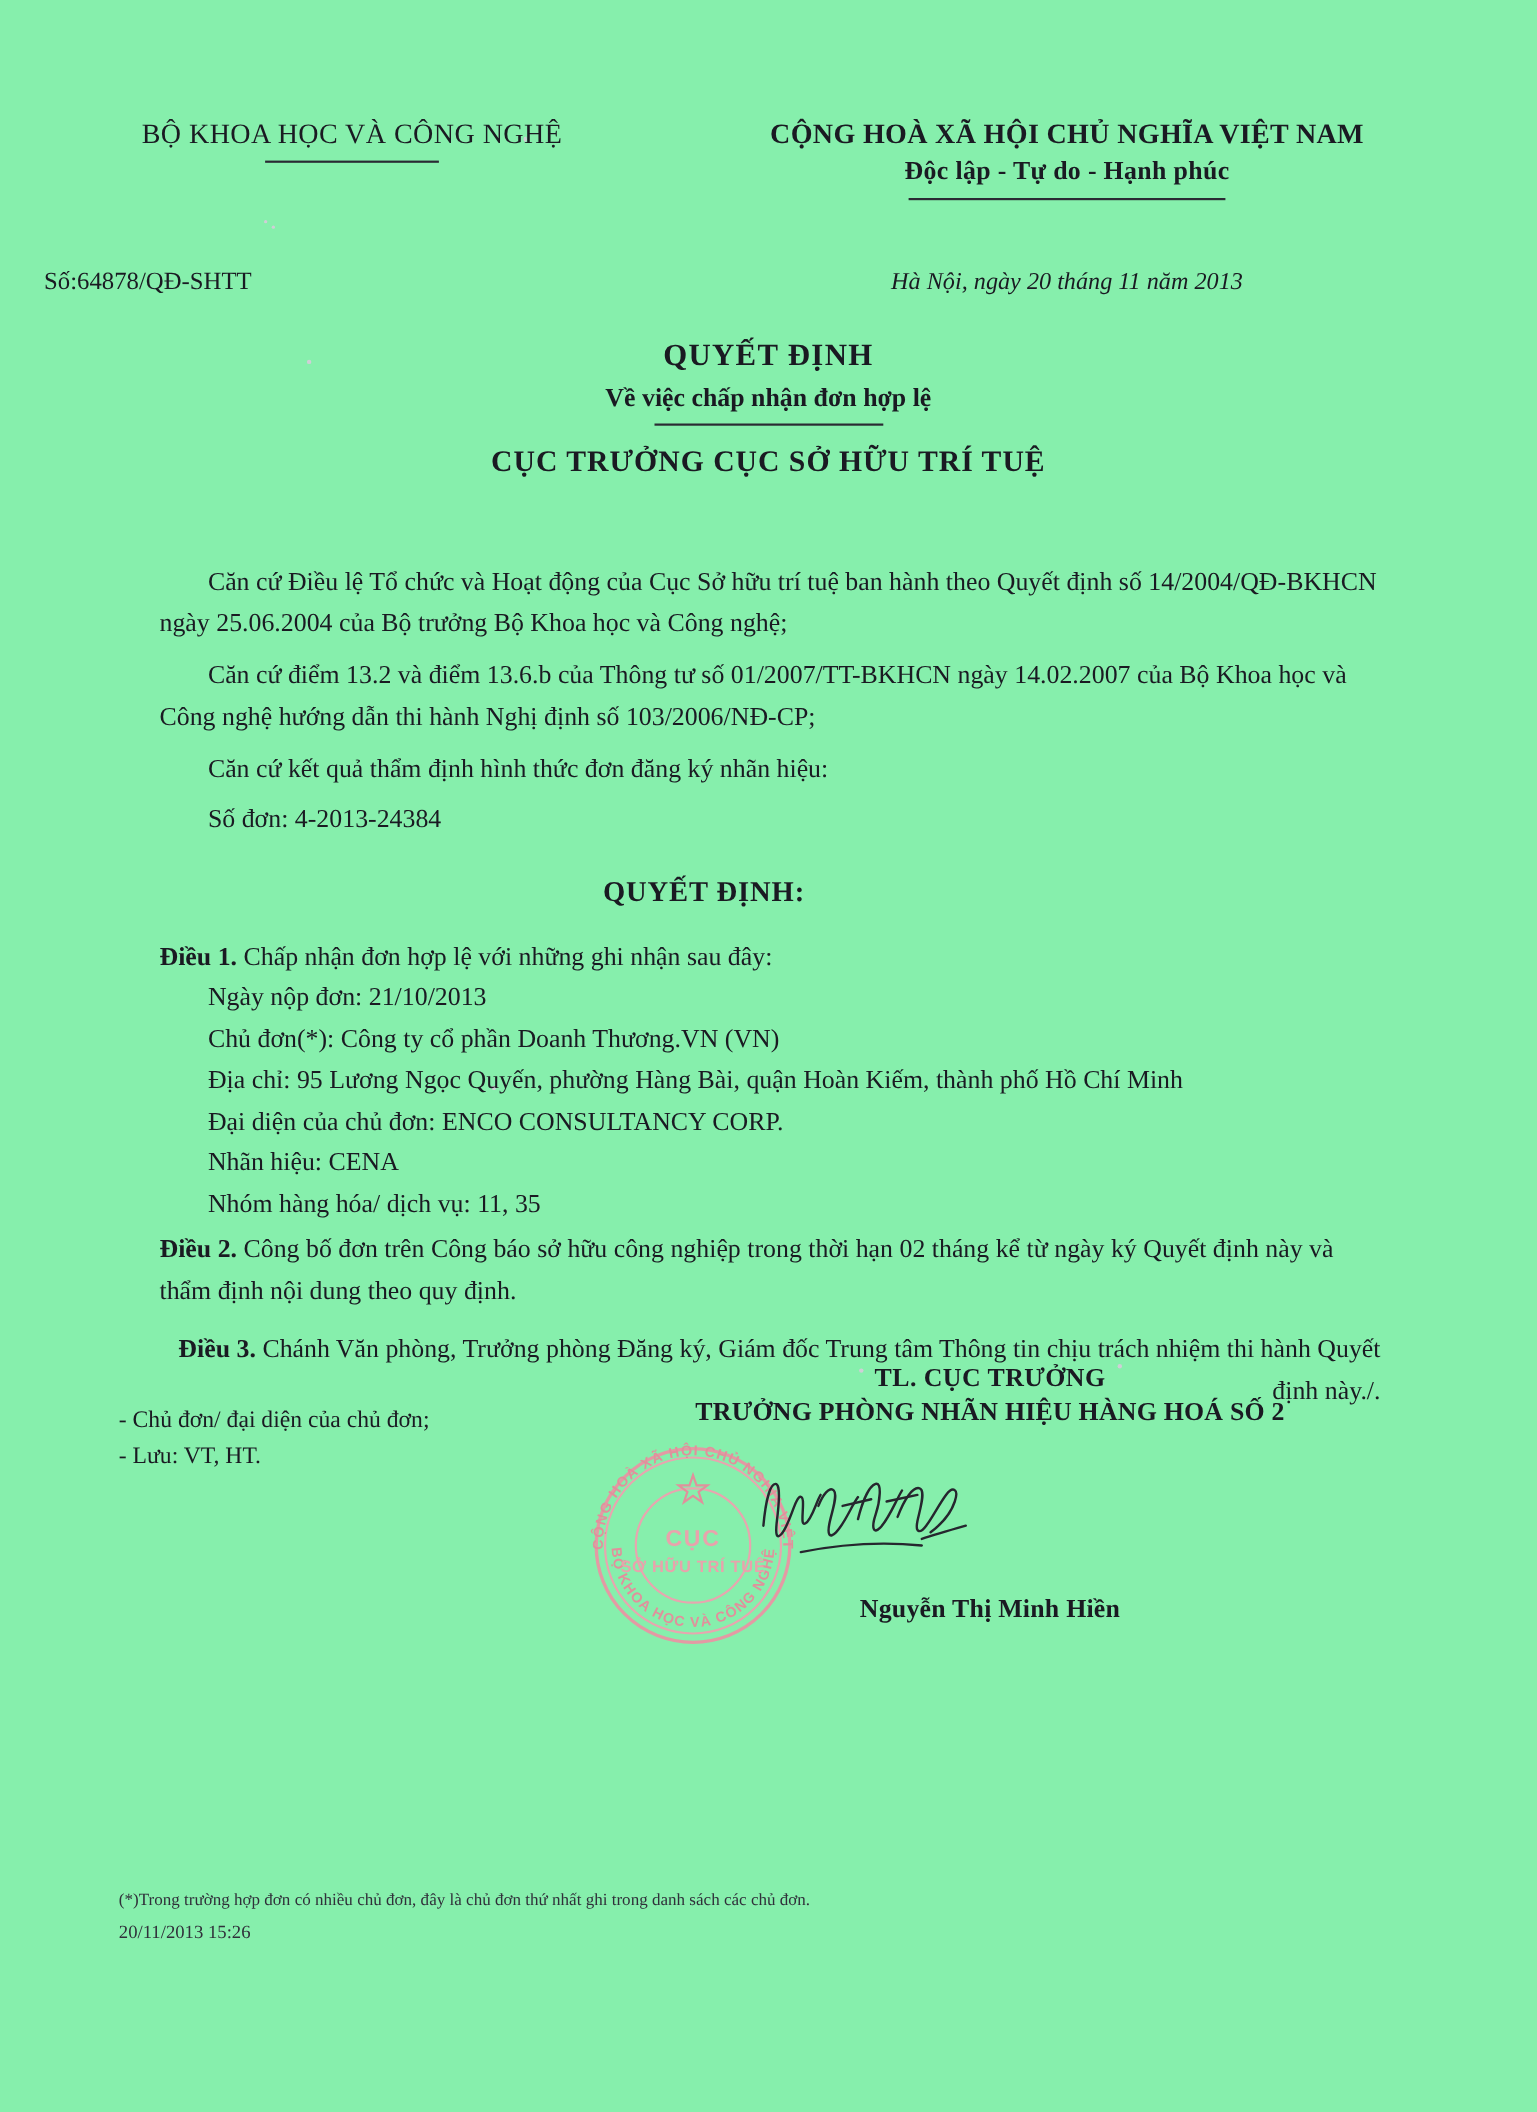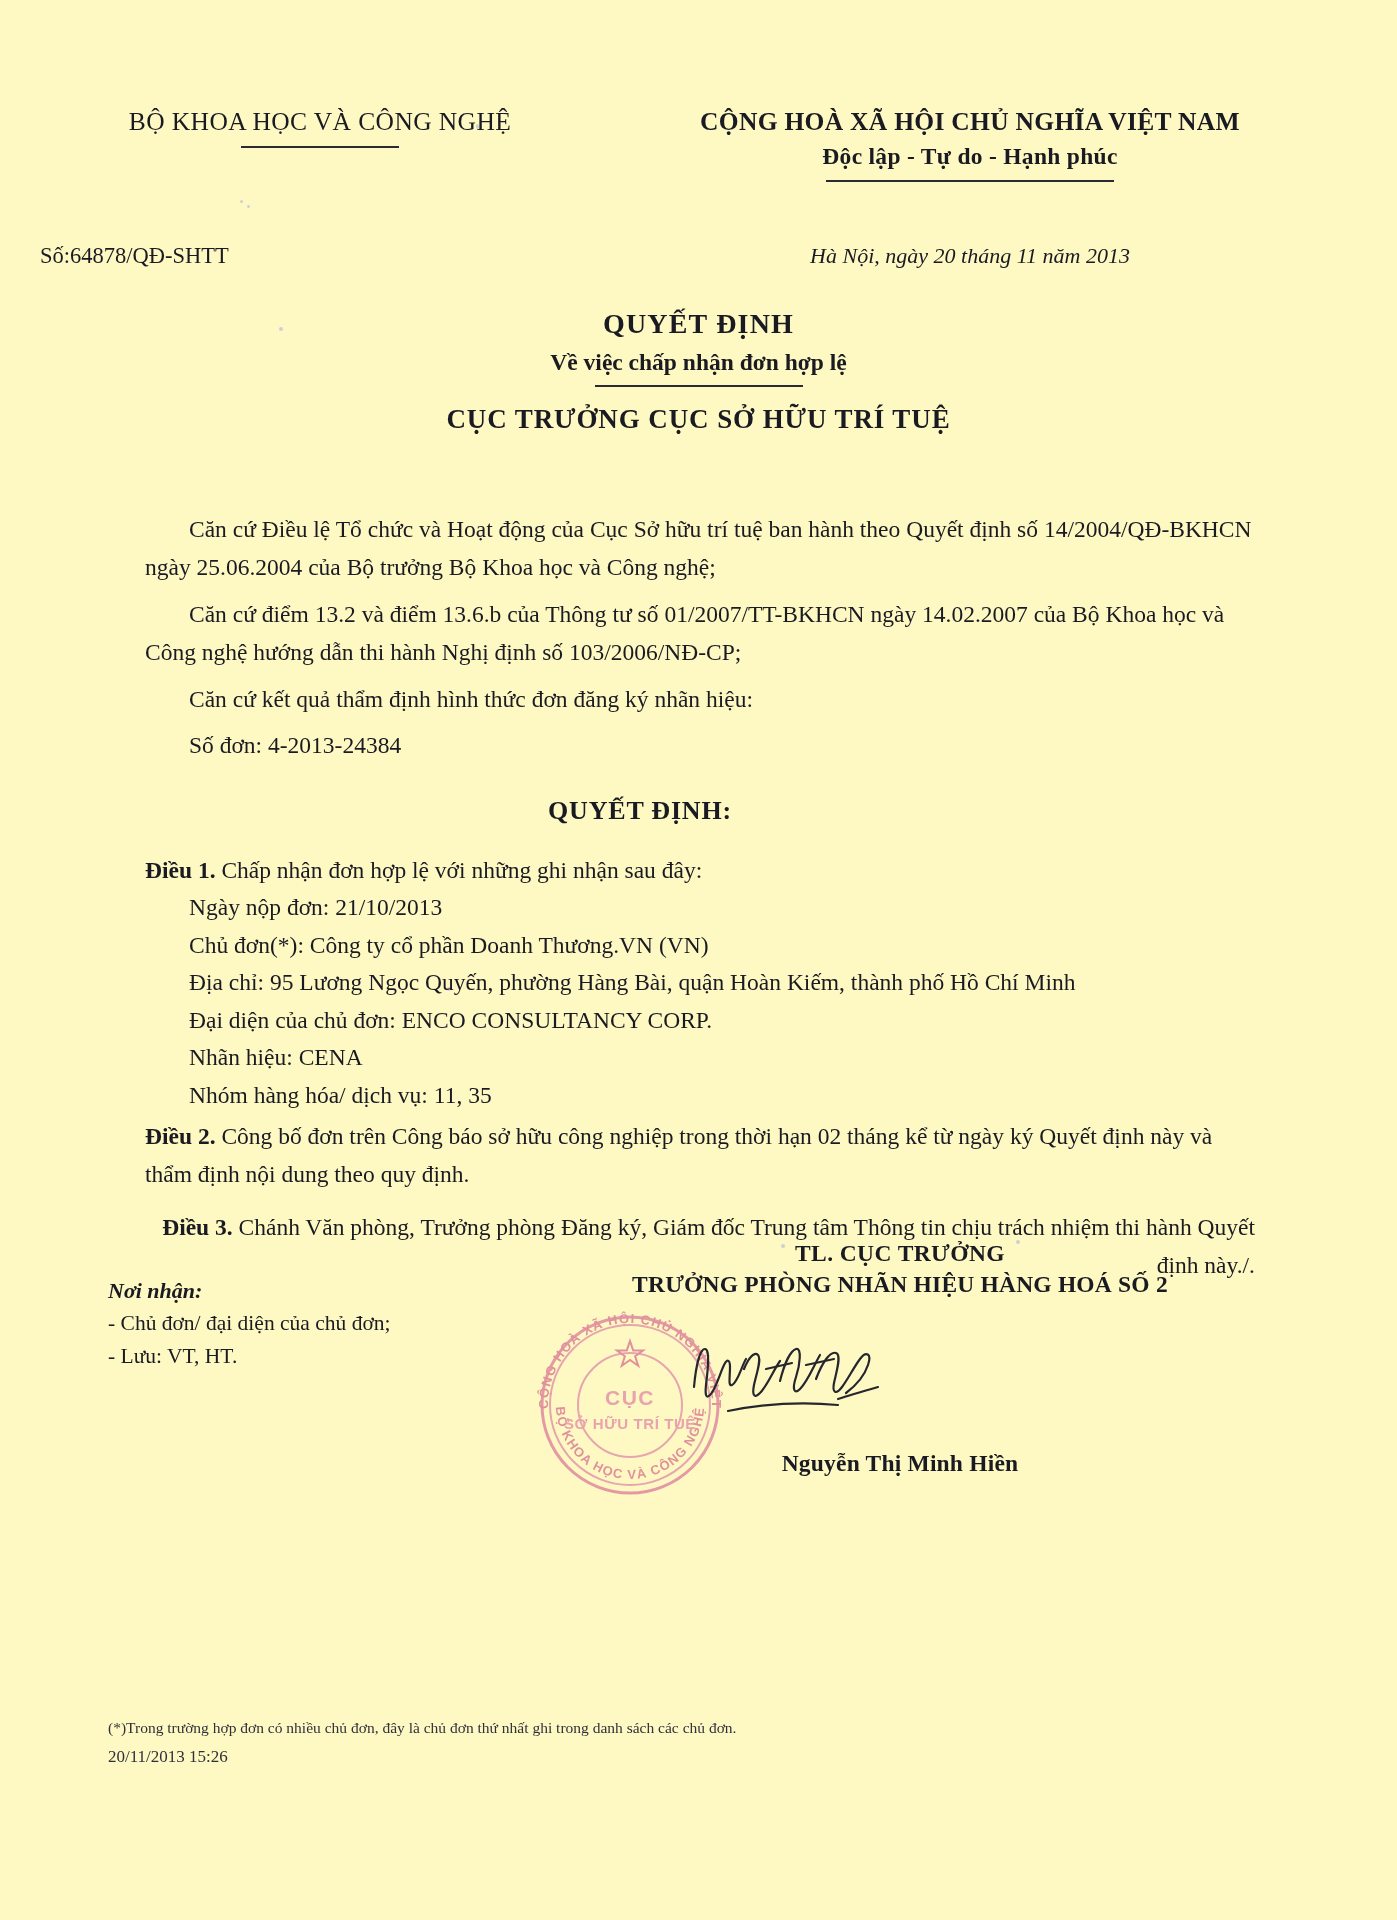--- a/index.html
+++ b/index.html
@@ -4,21 +4,21 @@
 <style>
   html, body {
     margin: 0;
     padding: 0;
     background: #ffffff;
   }
   .page {
     position: relative;
     width: 1397px;
     height: 1920px;
-    background: #fef9c3;
+    background: #86efac;
     font-family: "Liberation Serif", "DejaVu Serif", serif;
     color: #1a1a22;
     overflow: hidden;
   }
 
   
   .header {
     position: absolute;
     top: 105px;
     left: 0;
@@ -290,21 +290,20 @@
     </div>
   </div>
 
   <div class="sig-block">
     <div class="sig-l1">TL. CỤC TRƯỞNG</div>
     <div class="sig-l2">TRƯỞNG PHÒNG NHÃN HIỆU HÀNG HOÁ SỐ 2</div>
     <div class="sig-name">Nguyễn Thị Minh Hiền</div>
   </div>
 
   <div class="recipients">
-    <div class="rcp-title">Nơi nhận:</div>
     <div>- Chủ đơn/ đại diện của chủ đơn;</div>
     <div>- Lưu: VT, HT.</div>
   </div>
 
   <div class="seal">
     <svg width="200" height="200" viewBox="0 0 200 200" aria-hidden="true">
       <defs>
         <path id="arcTop" d="M 18,100 A 82,82 0 0 1 182,100" fill="none"></path>
         <path id="arcBot" d="M 26,100 A 74,74 0 0 0 174,100" fill="none"></path>
       </defs>

